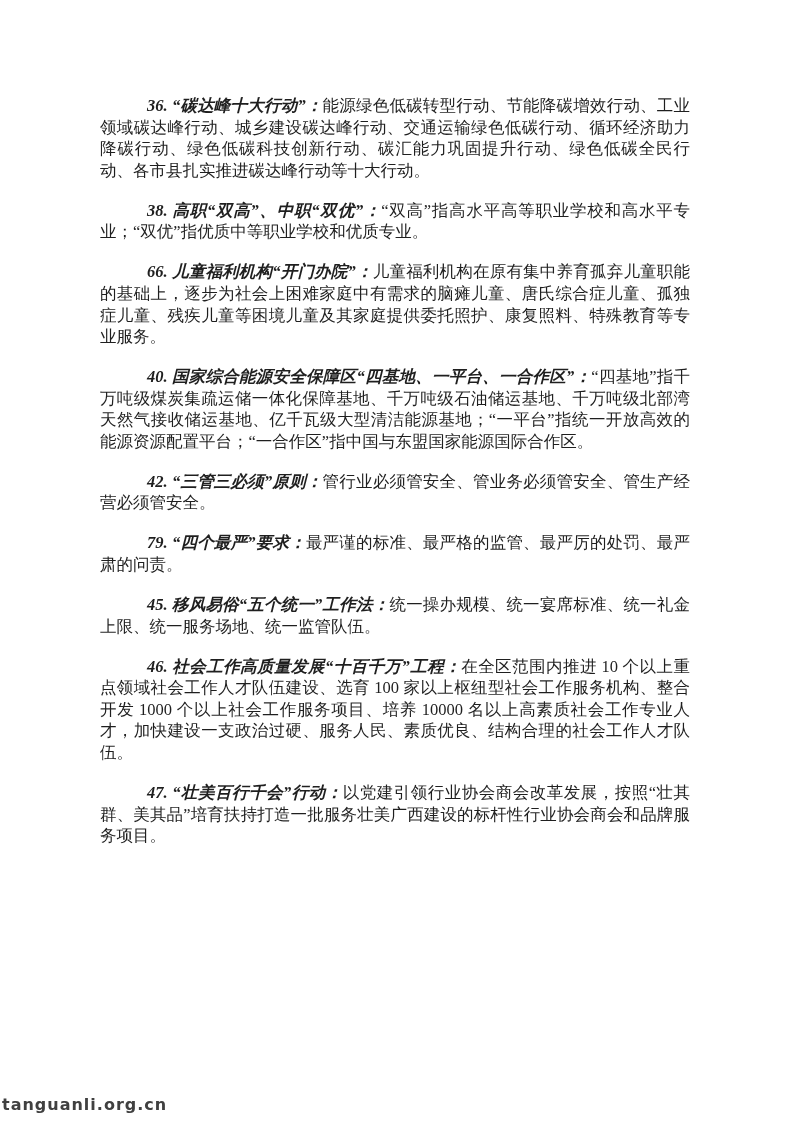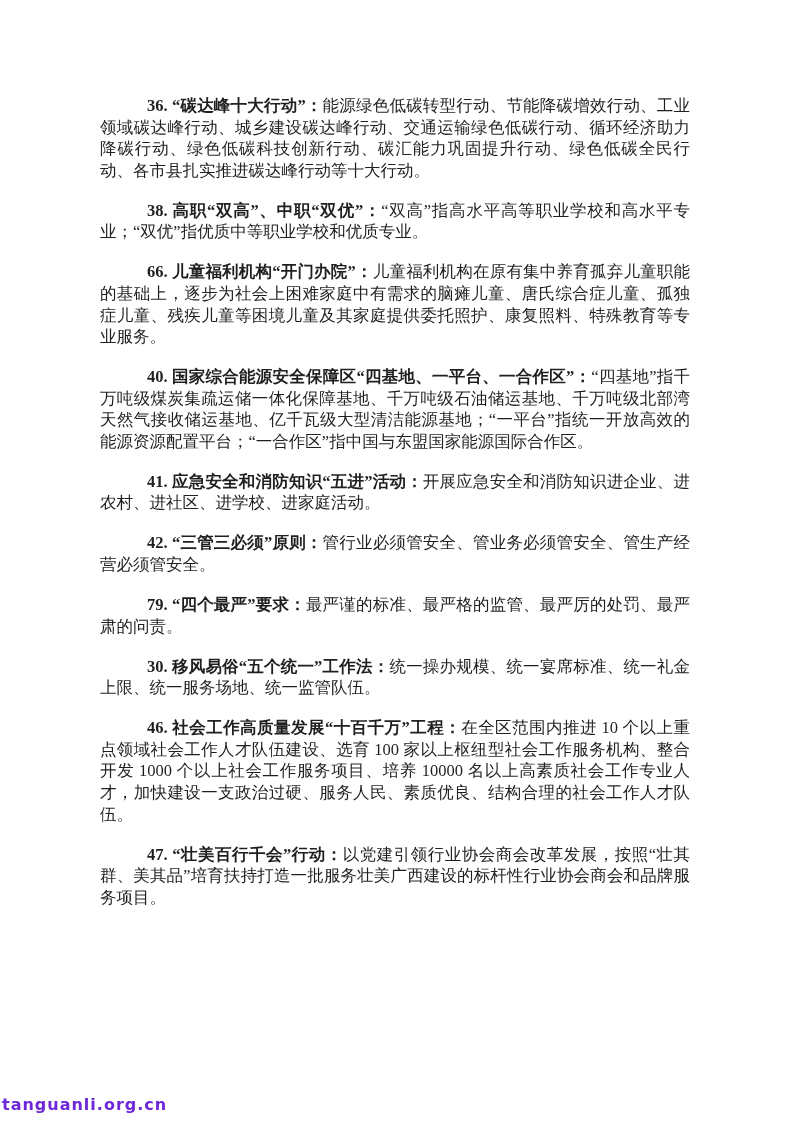--- a/index.html
+++ b/index.html
@@ -25,55 +25,55 @@
     margin: 0 0 18.4px 0;
     font-size: 16.5px;
     line-height: 21.6px;
     text-align: justify;
     text-justify: inter-ideograph;
     text-indent: 2.85em;
     word-break: break-all;
   }
   p.item b.term {
     font-weight: bold;
+    font-style: italic;
   }
   .watermark {
     position: absolute;
     left: 2px;
     top: 1095px;
     font-family: "DejaVu Sans", "Liberation Sans", sans-serif;
     font-weight: bold;
     font-size: 16px;
     letter-spacing: 1px;
-    color: #6d28d9;
+    color: #404040;
     user-select: none;
   }
 </style>
 </head>
 <body>
 
 <div class="page">
 
   <p class="item"><b class="term">36. “碳达峰十大行动”：</b><span>能源绿色低碳转型行动、节能降碳增效行动、工业领域碳达峰行动、城乡建设碳达峰行动、交通运输绿色低碳行动、循环经济助力降碳行动、绿色低碳科技创新行动、碳汇能力巩固提升行动、绿色低碳全民行动、各市县扎实推进碳达峰行动等十大行动。</span></p>
 
 
   <p class="item"><b class="term">38. 高职“双高”、中职“双优”：</b><span>“双高”指高水平高等职业学校和高水平专业；“双优”指优质中等职业学校和优质专业。</span></p>
 
   <p class="item"><b class="term">66. 儿童福利机构“开门办院”：</b><span>儿童福利机构在原有集中养育孤弃儿童职能的基础上，逐步为社会上困难家庭中有需求的脑瘫儿童、唐氏综合症儿童、孤独症儿童、残疾儿童等困境儿童及其家庭提供委托照护、康复照料、特殊教育等专业服务。</span></p>
 
   <p class="item"><b class="term">40. 国家综合能源安全保障区“四基地、一平台、一合作区”：</b><span>“四基地”指千万吨级煤炭集疏运储一体化保障基地、千万吨级石油储运基地、千万吨级北部湾天然气接收储运基地、亿千瓦级大型清洁能源基地；“一平台”指统一开放高效的能源资源配置平台；“一合作区”指中国与东盟国家能源国际合作区。</span></p>
 
-  <p class="item"><b class="term">41. 应急安全和消防知识“五进”活动：</b><span>开展应急安全和消防知识进企业、进农村、进社区、进学校、进家庭活动。</span></p>
 
   <p class="item"><b class="term">42. “三管三必须”原则：</b><span>管行业必须管安全、管业务必须管安全、管生产经营必须管安全。</span></p>
 
   <p class="item"><b class="term">79. “四个最严”要求：</b><span>最严谨的标准、最严格的监管、最严厉的处罚、最严肃的问责。</span></p>
 
 
-  <p class="item"><b class="term">30. 移风易俗“五个统一”工作法：</b><span>统一操办规模、统一宴席标准、统一礼金上限、统一服务场地、统一监管队伍。</span></p>
+  <p class="item"><b class="term">45. 移风易俗“五个统一”工作法：</b><span>统一操办规模、统一宴席标准、统一礼金上限、统一服务场地、统一监管队伍。</span></p>
 
   <p class="item"><b class="term">46. 社会工作高质量发展“十百千万”工程：</b><span>在全区范围内推进 10 个以上重点领域社会工作人才队伍建设、选育 100 家以上枢纽型社会工作服务机构、整合开发 1000 个以上社会工作服务项目、培养 10000 名以上高素质社会工作专业人才，加快建设一支政治过硬、服务人民、素质优良、结构合理的社会工作人才队伍。</span></p>
 
   <p class="item"><b class="term">47. “壮美百行千会”行动：</b><span>以党建引领行业协会商会改革发展，按照“壮其群、美其品”培育扶持打造一批服务壮美广西建设的标杆性行业协会商会和品牌服务项目。</span></p>
 
 </div>
 
 <div class="watermark">tanguanli.org.cn</div>
 
 </body></html>

